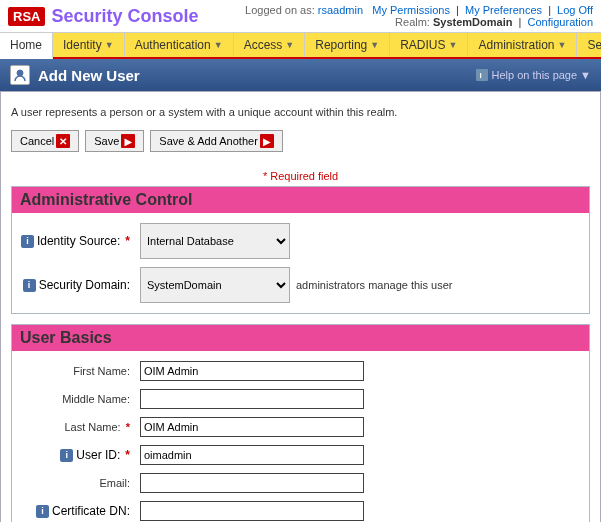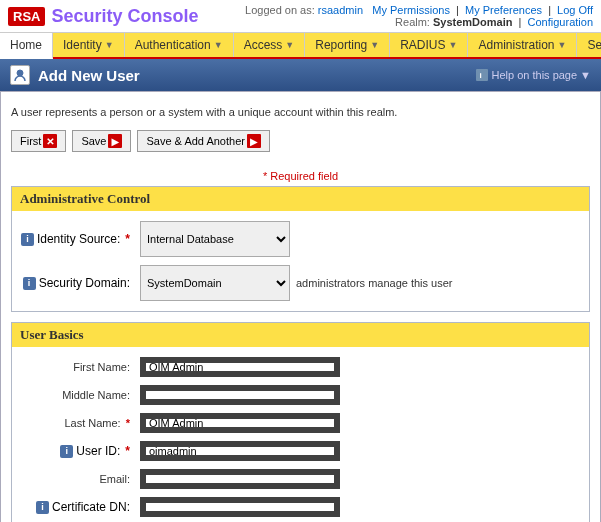--- a/index.html
+++ b/index.html
@@ -37,30 +37,30 @@
     .action-buttons { display: flex; align-items: center; gap: 6px; margin-bottom: 10px; padding: 4px 0; }
     .btn { display: flex; align-items: center; gap: 2px; padding: 3px 8px; font-size: 11px; border: 1px solid #999; cursor: pointer; background: #f0f0f0; }
     .btn-icon { width: 14px; height: 14px; background: #cc0000; color: white; display: flex; align-items: center; justify-content: center; font-size: 10px; font-weight: bold; border-radius: 1px; }
     .btn-icon-arrow { width: 14px; height: 14px; background: #cc0000; color: white; display: flex; align-items: center; justify-content: center; font-size: 10px; border-radius: 1px; }
 
     
     .required-notice { text-align: center; font-size: 11px; color: #cc0000; padding: 4px 0; }
 
     
     .section { border: 1px solid #b0b8c8; margin-bottom: 10px; }
-    .section-header { background: #fde047; padding: 4px 8px; font-weight: bold; font-size: 13px; color: #333; font-family: Liberation Serif, serif; }
+    .section-header { background: #ec4899; padding: 4px 8px; font-weight: bold; font-size: 16px; color: #333; }
     .section-body { padding: 6px 0; }
 
     
     .form-row { display: flex; align-items: center; padding: 4px 8px; min-height: 26px; }
     .form-label { width: 120px; text-align: right; padding-right: 10px; font-size: 11px; color: #333; flex-shrink: 0; }
     .form-label-with-icon { display: flex; align-items: center; justify-content: flex-end; gap: 3px; width: 120px; padding-right: 10px; flex-shrink: 0; }
     .info-icon { width: 13px; height: 13px; background: #4a6fa5; color: white; border-radius: 2px; font-size: 9px; font-weight: bold; display: flex; align-items: center; justify-content: center; flex-shrink: 0; }
     .required-star { color: #cc0000; font-weight: bold; margin-left: 2px; }
-    .form-input { width: 200px; height: 20px; border: 6px solid #404040; padding: 4px 3px; font-size: 11px; }
+    .form-input { width: 224px; height: 20px; border: 1px solid #404040; padding: 4px 3px; font-size: 11px; }
     .form-select { width: 150px; height: 36px; border: 1px solid #aaa; font-size: 11px; padding: 1px 2px; }
     .form-note { font-size: 11px; color: #333; margin-left: 6px; }
     .form-textarea { width: 200px; height: 40px; border: 1px solid #aaa; padding: 2px 3px; font-size: 11px; resize: none; }
 
     .outer-wrapper { background: #d0d8e0; min-height: 522px; }
   </style>
 </head>
 <body>
 
 <div class="outer-wrapper">
@@ -144,21 +144,21 @@
       <span>▼</span>
     </div>
   </div>
 
   <div class="content-area">
 
     <div class="description">A user represents a person or a system with a unique account within this realm.</div>
 
     <div class="action-buttons">
       <button class="btn">
-        <span>First</span>
+        <span>Cancel</span>
         <span class="btn-icon">✕</span>
       </button>
       <button class="btn">
         <span>Save</span>
         <span class="btn-icon-arrow">▶</span>
       </button>
       <button class="btn">
         <span>Save &amp; Add Another</span>
         <span class="btn-icon-arrow">▶</span>
       </button>

